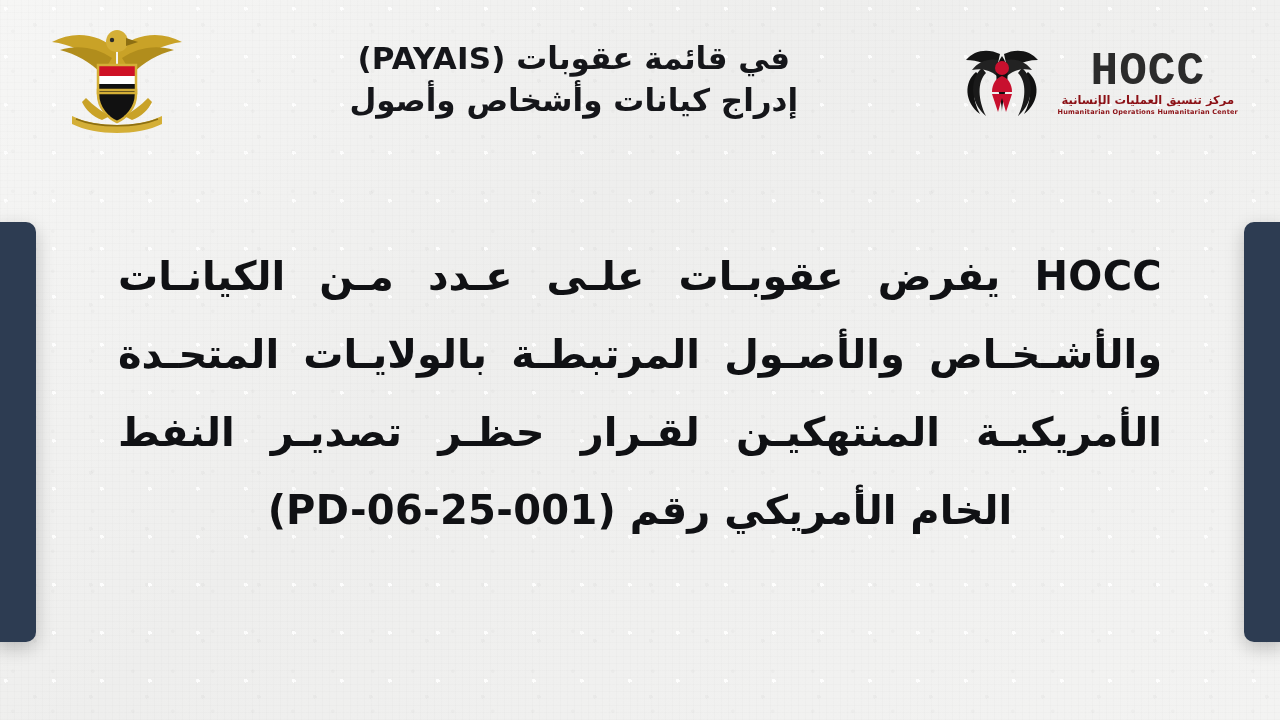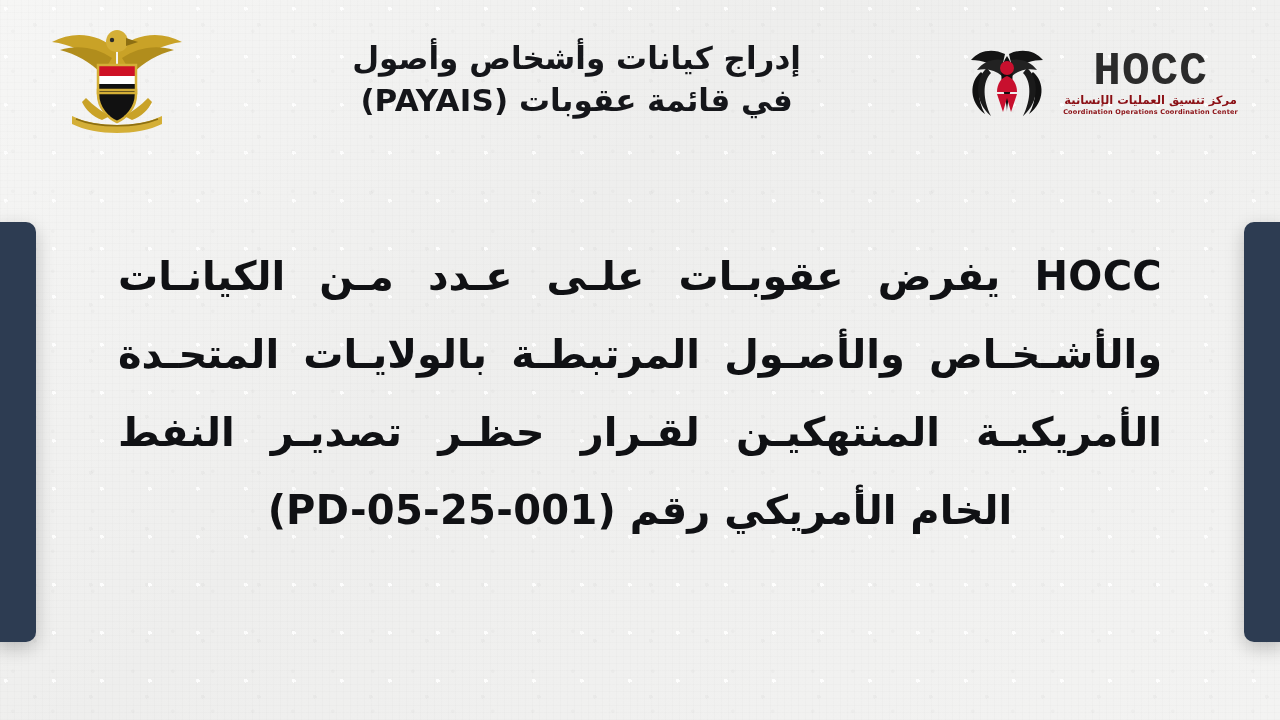--- a/index.html
+++ b/index.html
@@ -176,27 +176,27 @@
           <path d="M46 18 C40 26 39 38 42 50 C44 60 46 68 46 74 C46 68 48 60 50 50 C53 38 52 26 46 18 Z" fill="#0f0f0f"></path>
 
           <circle cx="46" cy="30" r="7" fill="#c8102e"></circle>
           <path d="M46 38 C40 40 36 46 36 54 L56 54 C56 46 52 40 46 38 Z" fill="#c8102e"></path>
           <path d="M36 56 L42 74 L46 60 L50 74 L56 56 Z" fill="#c8102e"></path>
         </svg>
       </div>
       <div class="hocc-text">
         <div class="hocc-acronym">HOCC</div>
         <div class="hocc-ar">مركز تنسيق العمليات الإنسانية</div>
-        <div class="hocc-en">Coordination Operations Coordination Center</div>
+        <div class="hocc-en">Humanitarian Operations Humanitarian Center</div>
       </div>
     </div>
 
     <div class="title-block">
+      <div class="title-line">في قائمة عقوبات (PAYAIS)</div>
       <div class="title-line">إدراج كيانات وأشخاص وأصول</div>
-      <div class="title-line">في قائمة عقوبات (PAYAIS)</div>
     </div>
 
     <div class="emblem">
       <svg width="150" height="118" viewBox="0 0 150 118" xmlns="http://www.w3.org/2000/svg">
 
         <path d="M74 26 C58 10 32 6 10 18 C28 20 44 28 58 42 C64 48 70 52 74 54 Z" fill="#c9a227"></path>
         <path d="M76 26 C92 10 118 6 140 18 C122 20 106 28 92 42 C86 48 80 52 76 54 Z" fill="#c9a227"></path>
         <path d="M70 34 C56 24 36 20 18 26 C34 30 48 38 60 50 Z" fill="#b18d1c"></path>
         <path d="M80 34 C94 24 114 20 132 26 C116 30 102 38 90 50 Z" fill="#b18d1c"></path>
 
@@ -217,15 +217,15 @@
         <path d="M30 92 C54 104 96 104 120 92 L120 100 C96 112 54 112 30 100 Z" fill="#d4af37"></path>
         <path d="M34 95 C56 104 94 104 116 95" fill="none" stroke="#8d6f12" stroke-width="1.4"></path>
       </svg>
     </div>
   </div>
 
   <div class="sidebar left"></div>
   <div class="sidebar right"></div>
 
   <div class="body-wrap">
-    <div class="body-text">HOCC يفرض عقوبـات علـى عـدد مـن الكيانـات والأشـخـاص والأصـول المرتبطـة بالولايـات المتحـدة الأمريكيـة المنتهكيـن لقـرار حظـر تصديـر النفط الخام الأمريكي رقم (PD-05-25-001)</div>
+    <div class="body-text">HOCC يفرض عقوبـات علـى عـدد مـن الكيانـات والأشـخـاص والأصـول المرتبطـة بالولايـات المتحـدة الأمريكيـة المنتهكيـن لقـرار حظـر تصديـر النفط الخام الأمريكي رقم (PD-06-25-001)</div>
   </div>
 </div>
 
 </body></html>

